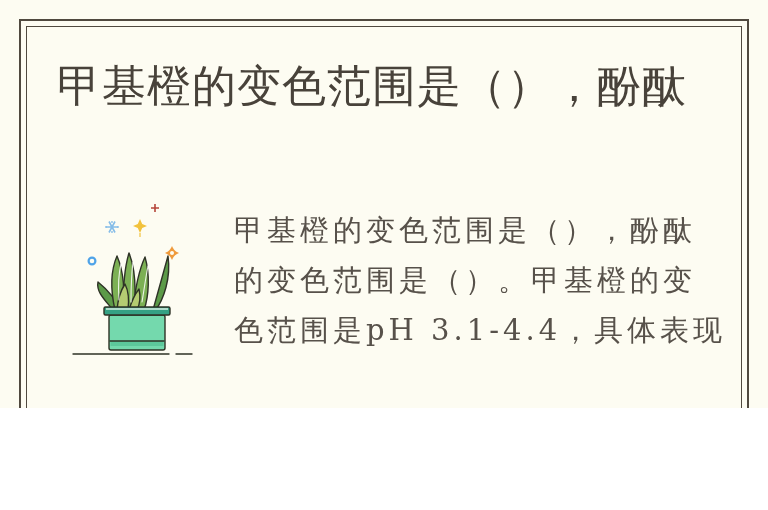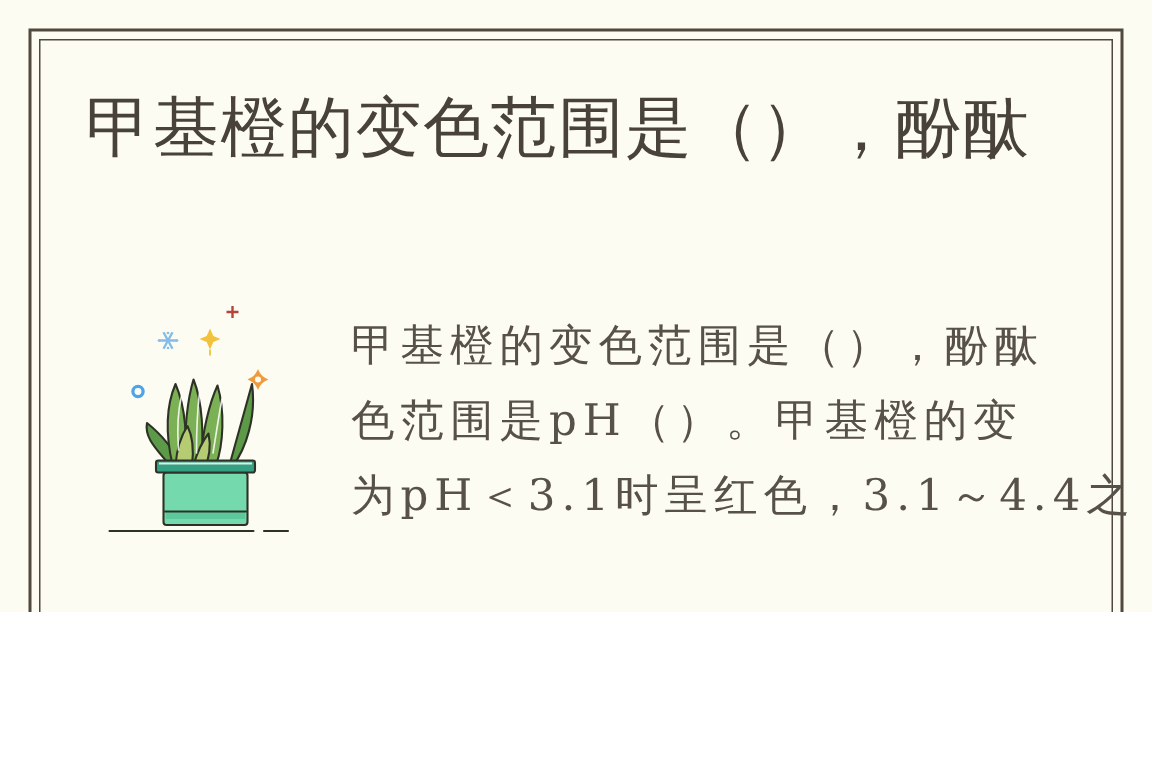--- a/index.html
+++ b/index.html
@@ -116,17 +116,17 @@
 
       <g>
         <path class="outline nofill" d="M8,158 L104,158"></path>
         <path class="outline nofill" d="M111,158 L127,158"></path>
       </g>
     </svg>
   </figure>
 
   <div id="article">
     <span class="al">甲基橙的变色范围是（），酚酞</span>
-    <span class="al">色范围是pH（）。甲基橙的变</span>
-    <span class="al">为pH＜3.1时呈红色，3.1～4.4之</span>
+    <span class="al">的变色范围是（）。甲基橙的变</span>
+    <span class="al">色范围是pH 3.1-4.4，具体表现</span>
   </div>
 
 </div>
 
 </body></html>

